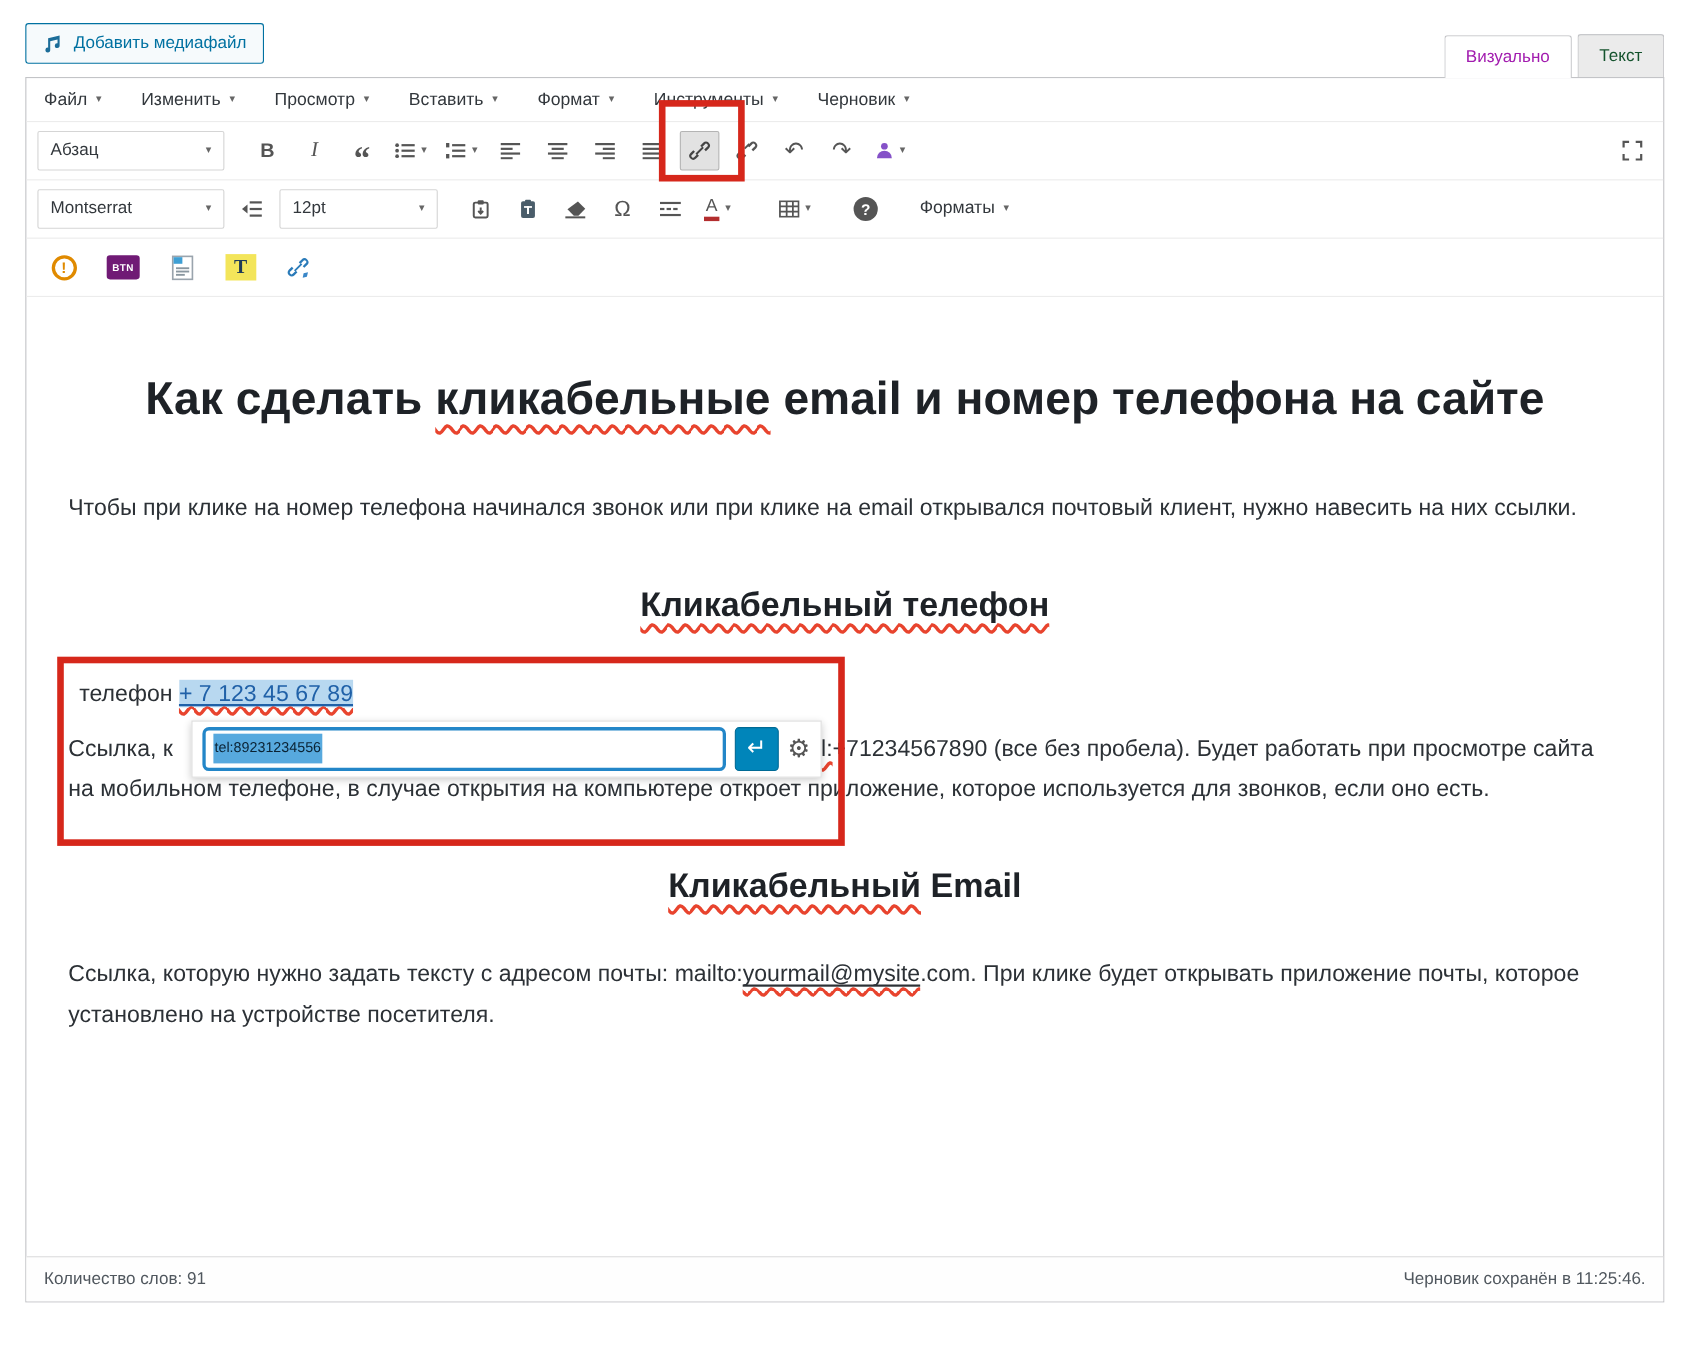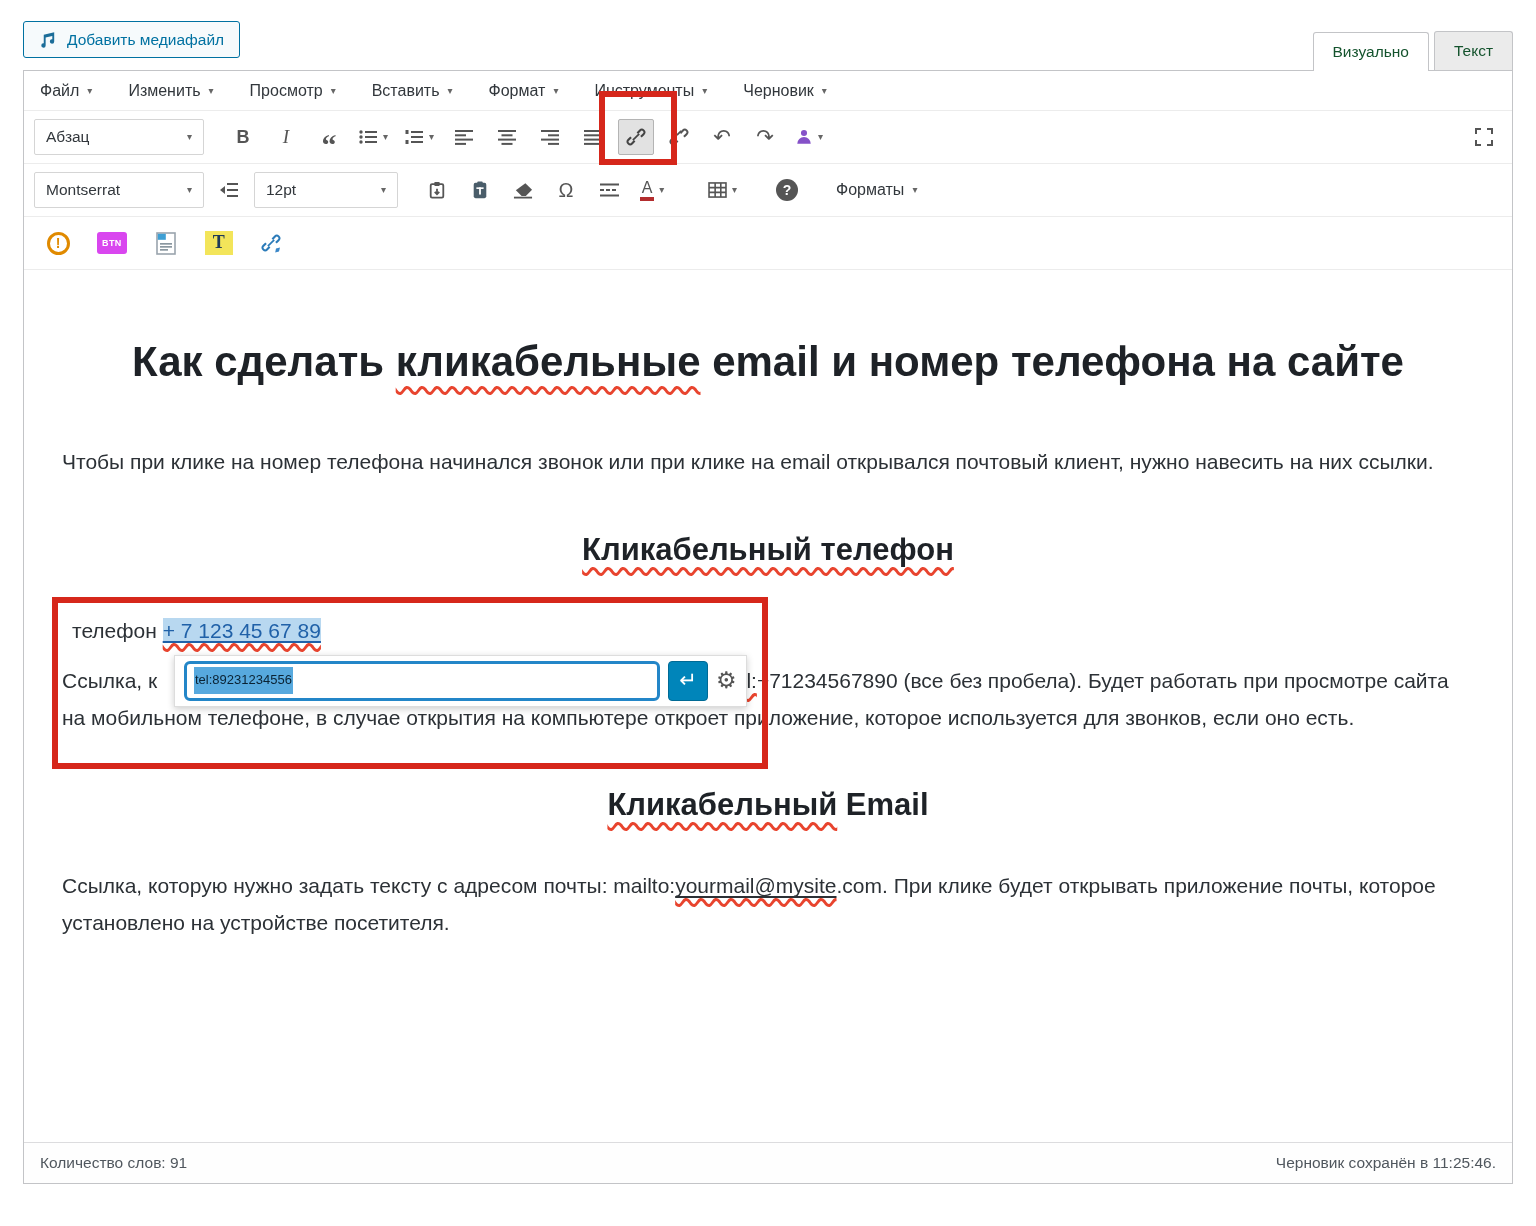--- a/index.html
+++ b/index.html
@@ -5,42 +5,42 @@
   *{box-sizing:border-box;margin:0;padding:0}
   html,body{width:1536px;height:1226px}
   body{background:#fff;font-family:"Liberation Sans",sans-serif;color:#32373c;overflow:hidden}
   .page{padding:10px 23px 0}
 
   
   .topbar{display:flex;justify-content:space-between;align-items:flex-end;height:60px}
   .add-media{display:inline-flex;align-items:center;gap:9px;background:#f6fafc;border:1px solid #0071a1;border-radius:3px;color:#0071a1;font-size:15.5px;padding:8px 15px;margin-bottom:12px;cursor:pointer;font-family:inherit}
   .tabs{display:flex;gap:5px}
   .tab{padding:10px 19px;font-size:15.5px;border:1px solid #c3c4c7;border-bottom:none;background:#ebebeb;color:#14532d;border-radius:3px 3px 0 0;cursor:pointer;position:relative}
-  .tab.active{background:#fff;color:#14532d;top:1px;z-index:2}
+  .tab.active{background:#fff;color:#a21caf;top:1px;z-index:2}
 
   
   .editor{border:1px solid #c3c4c7;background:#fff}
   .menubar{display:flex;gap:36px;padding:11px 16px 10px;border-bottom:1px solid #ececec;font-size:16px;color:#32373c}
   .menu-item{display:inline-flex;gap:8px;align-items:center;cursor:pointer}
   .caret{font-size:10px;color:#666;line-height:1}
 
   .toolbar{display:flex;padding:8px 10px;border-bottom:1px solid #ececec;gap:7px}
   .tbtn{min-width:36px;height:36px;display:inline-flex;align-items:center;justify-content:center;gap:5px;border:1px solid transparent;border-radius:2px;color:#555;font-size:17px;cursor:pointer;background:transparent;padding:0 4px}
   .tbtn.active{background:#e2e2e2;border-color:#b4b4b4}
   .tbtn.bold{font-weight:700;font-size:18px}
   .tbtn.italic{font-style:italic;font-family:"Liberation Serif",serif;font-size:19px}
   .quote-glyph{font-family:"Liberation Serif",serif;font-size:30px;font-weight:700;line-height:.4;position:relative;top:8px;color:#555}
   .tselect{display:inline-flex;justify-content:space-between;align-items:center;border:1px solid #d5d5d5;border-radius:2px;height:36px;padding:0 11px;font-size:15.5px;color:#32373c;cursor:pointer;background:#fff}
   .spacer{flex:1}
   .formats-btn{display:inline-flex;align-items:center;gap:8px;font-size:16px;color:#32373c;cursor:pointer;padding:0 10px;margin-left:14px}
   .linkwrap{position:relative;display:inline-flex}
   .acolor{font-size:16px;line-height:1;border-bottom:4px solid #b32d2e;padding:1px 2px 1px}
   .help-circle{width:22px;height:22px;border-radius:50%;background:#555;color:#fff;font-size:14px;font-weight:700;display:flex;align-items:center;justify-content:center}
   .warn-circle{width:23px;height:23px;border-radius:50%;border:3px solid #e08a00;color:#e08a00;font-weight:700;font-size:14px;display:flex;align-items:center;justify-content:center}
-  .btn-badge{background:#d946ef;color:#fff;font-size:9px;font-weight:700;padding:6px 5px;border-radius:3px;letter-spacing:.4px}
+  .btn-badge{background:#701a75;color:#fff;font-size:9px;font-weight:700;padding:6px 5px;border-radius:3px;letter-spacing:.4px}
   .t-badge{background:#f3e55a;color:#1f3b57;font-weight:700;font-family:"Liberation Serif",serif;font-size:18px;padding:2px 8px 3px;line-height:1.1}
   .kitchen{gap:16px;padding-left:16px}
 
   
   .anno{position:absolute;border:6px solid #d6271b;pointer-events:none;z-index:8}
   .anno-link{left:-19px;top:-28px;width:78px;height:74px}
   .anno-phone{left:-10px;top:-16px;width:716px;height:172px}
 
   
   .content{padding:44px 38px 40px;min-height:872px;font-size:21px;line-height:1.74;color:#2c3136;position:relative}

